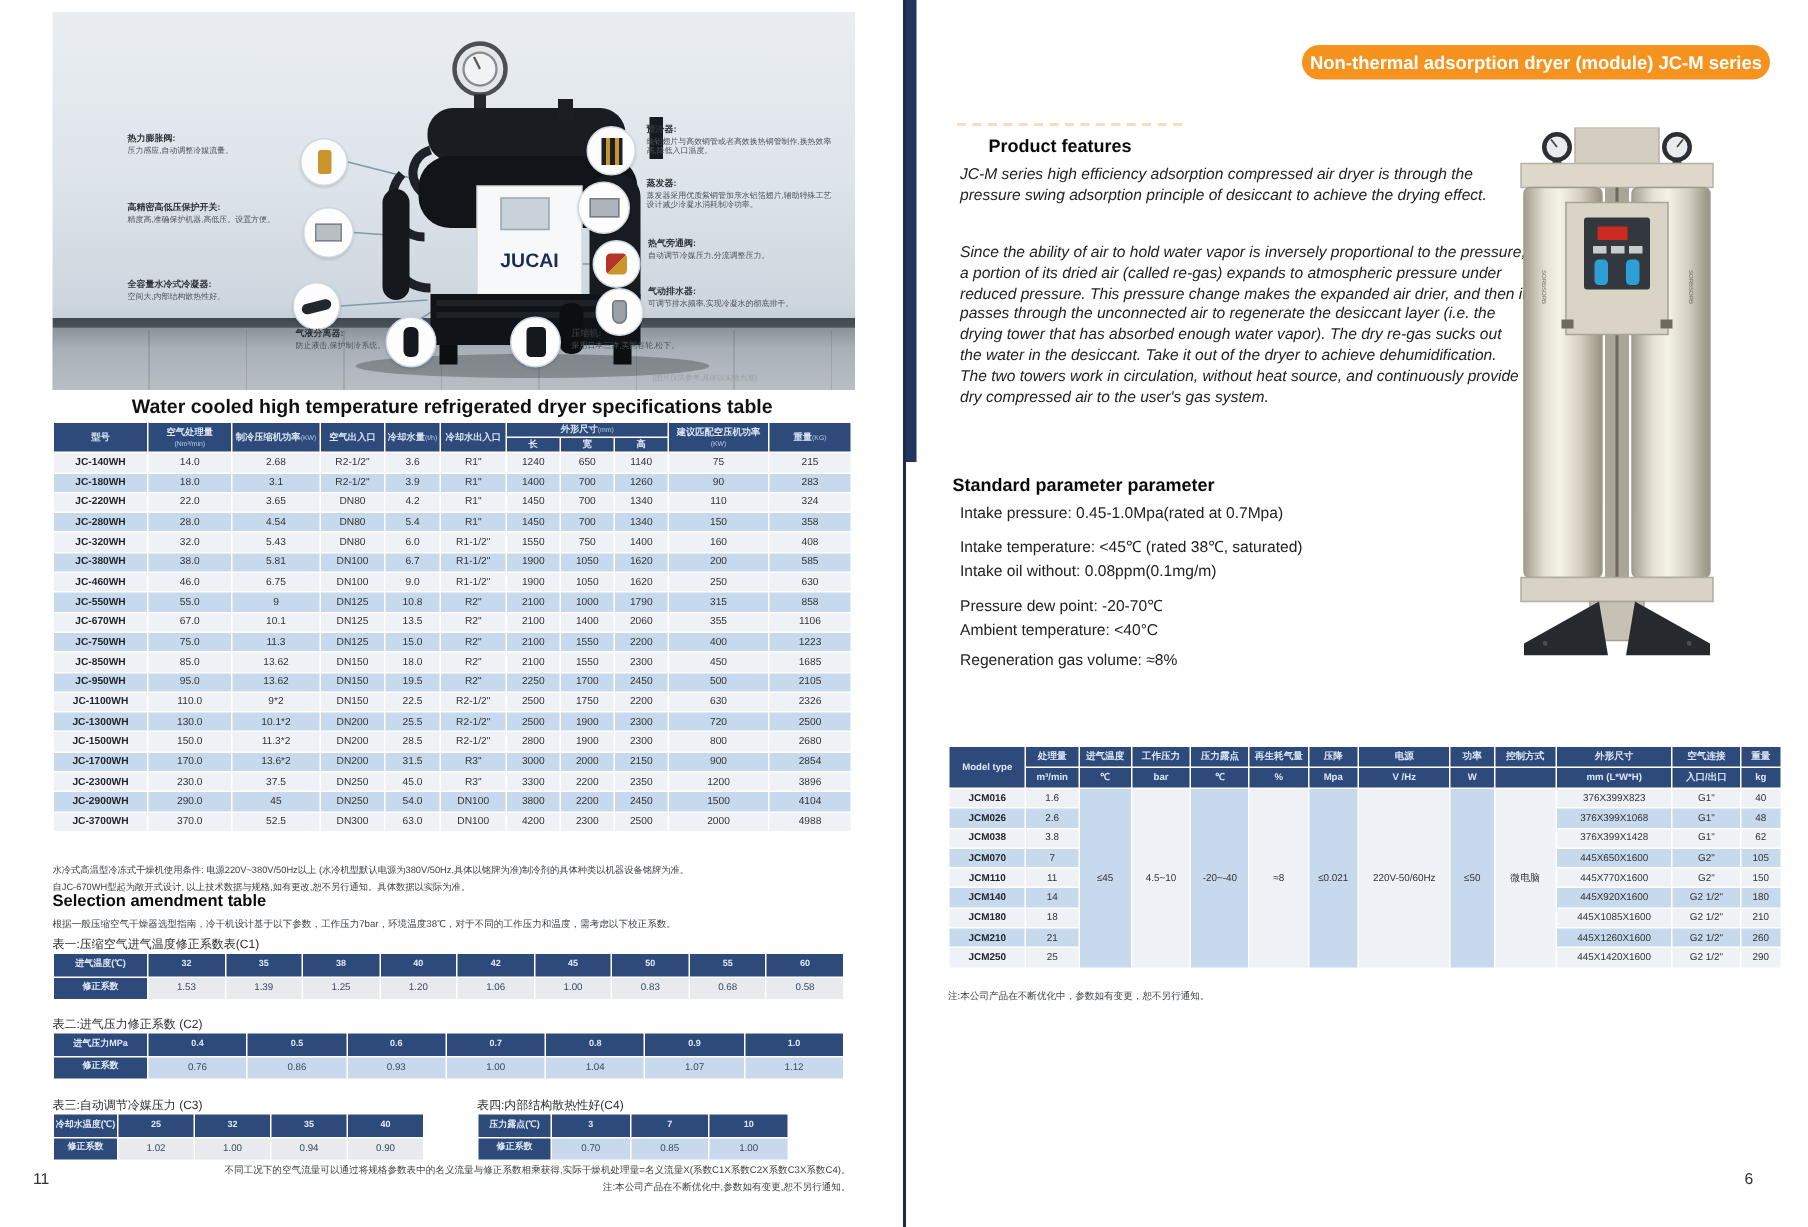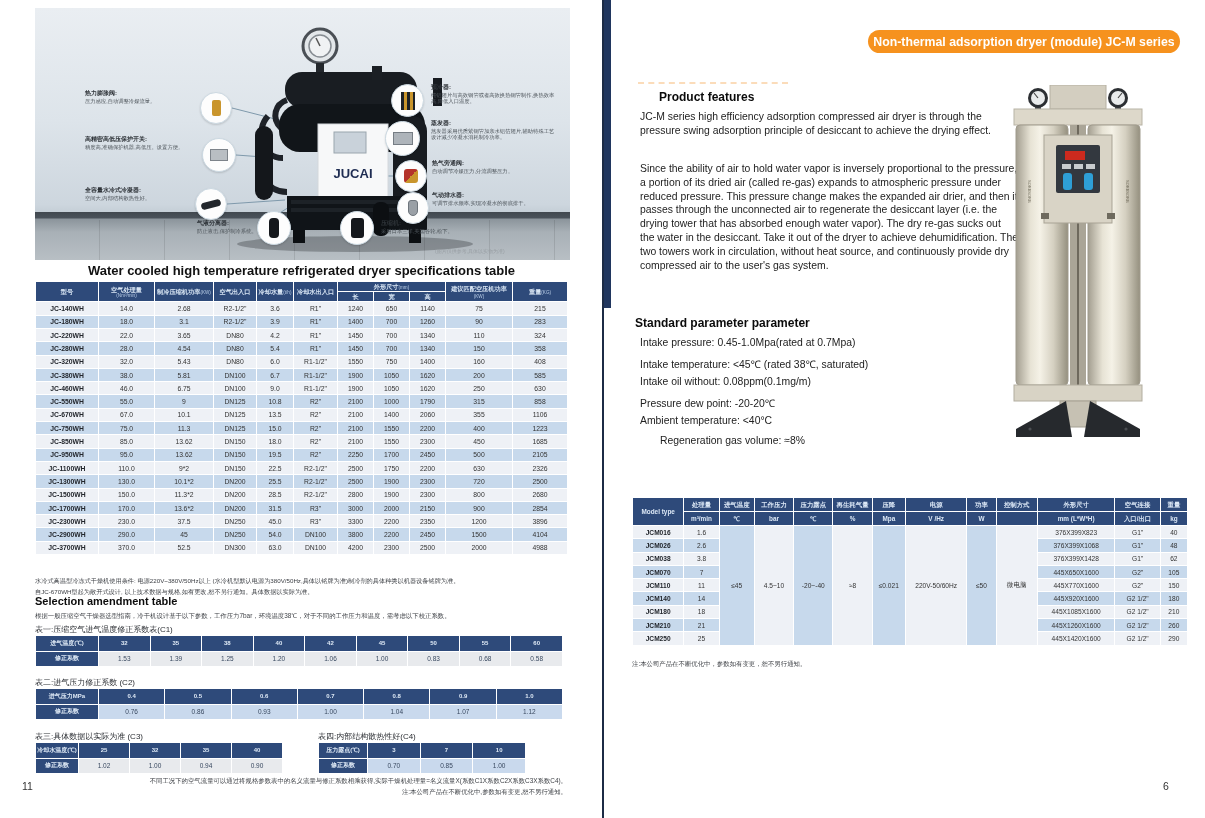--- a/index.html
+++ b/index.html
@@ -58,21 +58,21 @@
   
   .spine-line{left:602px;top:0;width:2px;height:818px;background:#1c2b45;}
   .spine-bar{left:604px;top:0;width:7px;height:308px;background:#20365e;}
 
   
   .badge{left:868px;top:30px;width:312px;height:23px;background:var(--orange);border-radius:12px;
     display:flex;align-items:center;justify-content:center;color:#fff;font-weight:bold;font-size:12.3px;}
   .feat-dashes{left:638px;top:82px;width:150px;height:0;border-top:2px dashed #f9c183;opacity:.55;}
   .sect-head{font-size:12px;font-weight:bold;color:#0b0b0b;}
   .h-features{left:635px;top:90px;margin-left:24px;}
-  .para{left:640px;width:378px;font-size:10.4px;line-height:1.33;color:#222;}
+  .para{left:640px;width:378px;font-size:10.4px;line-height:1.33;color:#222;font-style:italic;}
   .p1{top:110px;}
   .p2{top:162px;}
   .h-std{left:635px;top:316px;}
   .param{left:640px;width:380px;font-size:10.4px;color:#222;}
   .dryer-img{left:1008px;top:85px;}
 
   .rt{left:632px;top:497px;width:556px;}
   .rt th{background:var(--navy);color:#dce8f6;font-weight:bold;font-size:6.4px;line-height:1.15;padding:1px 0;height:13px;}
   .rt td{height:12.3px;text-align:center;font-size:6.6px;color:#333;padding:0;}
   .rt td.model{font-weight:bold;color:#22262c;}
@@ -556,21 +556,21 @@
           <td class="blue">0.86</td>
           <td class="blue">0.93</td>
           <td class="blue">1.00</td>
           <td class="blue">1.04</td>
           <td class="blue">1.07</td>
           <td class="blue">1.12</td>
         </tr>
       </tbody>
   </table>
 
-  <div class="abs tcap" style="left:35px;top:731px;">表三:具体数据以实际为准 (C3)</div>
+  <div class="abs tcap" style="left:35px;top:731px;">表三:自动调节冷媒压力 (C3)</div>
   <table class="abs ct" style="left:35px;top:742px;width:248px;">
     <colgroup>
         <col style="width:42px">
       </colgroup>
     <tbody>
         <tr>
           <td class="lbl">冷却水温度(℃)</td>
           <td class="lbl">25</td>
           <td class="lbl">32</td>
           <td class="lbl">35</td>
@@ -624,23 +624,23 @@
   <div class="abs feat-dashes"></div>
 
   <div class="abs sect-head h-features">Product features</div>
   <div class="abs para p1">JC-M series high efficiency adsorption compressed air dryer is through the pressure swing adsorption principle of desiccant to achieve the drying effect.</div>
   <div class="abs para p2">Since the ability of air to hold water vapor is inversely proportional to the pressure, a portion of its dried air (called re-gas) expands to atmospheric pressure under reduced pressure. This pressure change makes the expanded air drier, and then it passes through the unconnected air to regenerate the desiccant layer (i.e. the drying tower that has absorbed enough water vapor). The dry re-gas sucks out the water in the desiccant. Take it out of the dryer to achieve dehumidification. The two towers work in circulation, without heat source, and continuously provide dry compressed air to the user's gas system.</div>
 
   <div class="abs sect-head h-std">Standard parameter parameter</div>
   <div class="abs param" style="top:337px;">Intake pressure: 0.45-1.0Mpa(rated at 0.7Mpa)</div>
   <div class="abs param" style="top:357px;">Intake temperature: &lt;45℃ (rated 38℃, saturated)</div>
   <div class="abs param" style="top:376px;">Intake oil without: 0.08ppm(0.1mg/m)</div>
-  <div class="abs param" style="top:396px;">Pressure dew point: -20-20℃</div>
+  <div class="abs param" style="top:396px;">Pressure dew point: -20-70℃</div>
   <div class="abs param" style="top:415px;">Ambient temperature: &lt;40°C</div>
-  <div class="abs param" style="top:435px;margin-left:20px;">Regeneration gas volume: ≈8%</div>
+  <div class="abs param" style="top:435px;">Regeneration gas volume: ≈8%</div>
 
   <svg class="abs dryer-img" width="140" height="352" viewBox="0 0 140 352">
     <defs>
       <linearGradient id="tg" x1="0" y1="0" x2="1" y2="0">
         <stop offset="0" stop-color="#a39e90"></stop>
           <stop offset="0.28" stop-color="#e7e3d5"></stop>
         <stop offset="0.46" stop-color="#f5f2e7"></stop>
           <stop offset="0.72" stop-color="#d5d0c1"></stop>
         <stop offset="1" stop-color="#95907f"></stop>
       </linearGradient>

